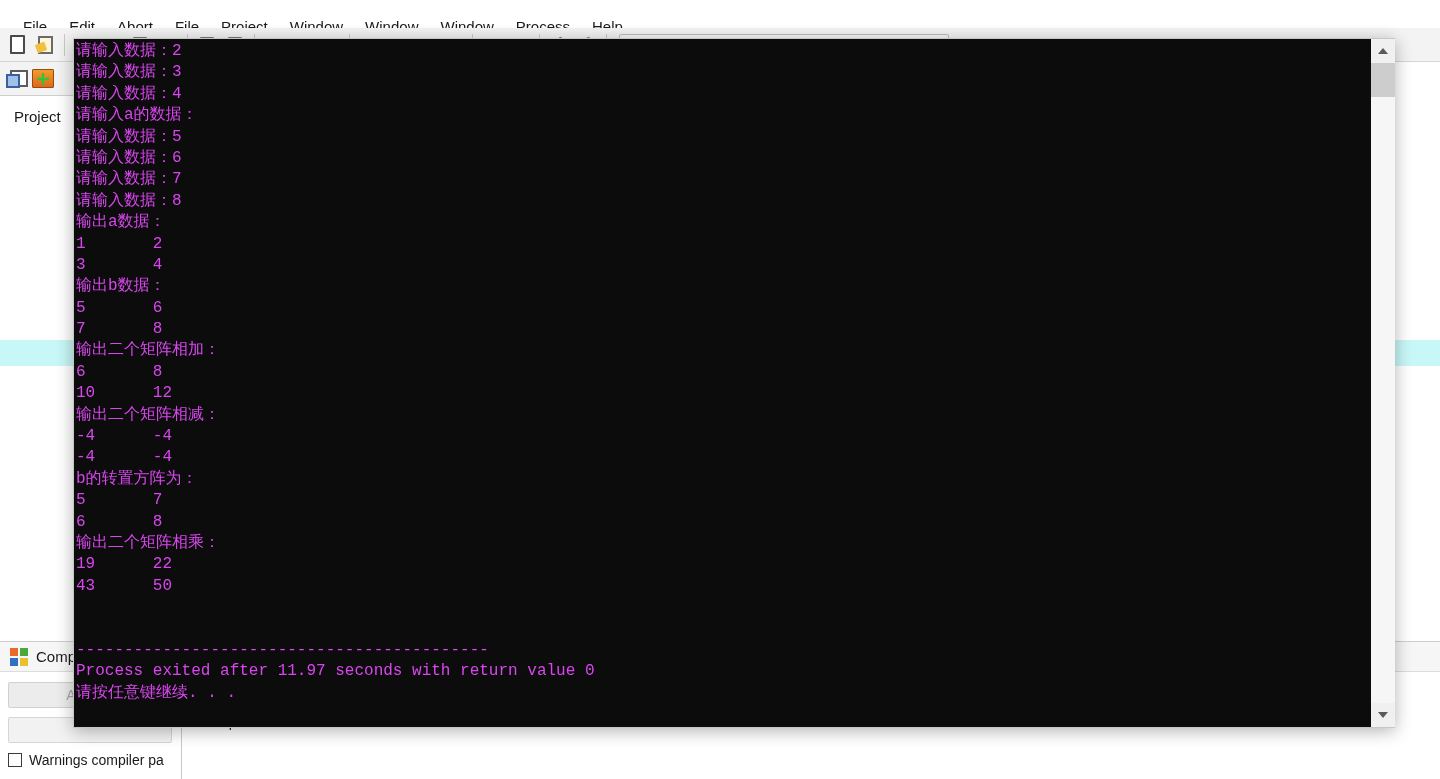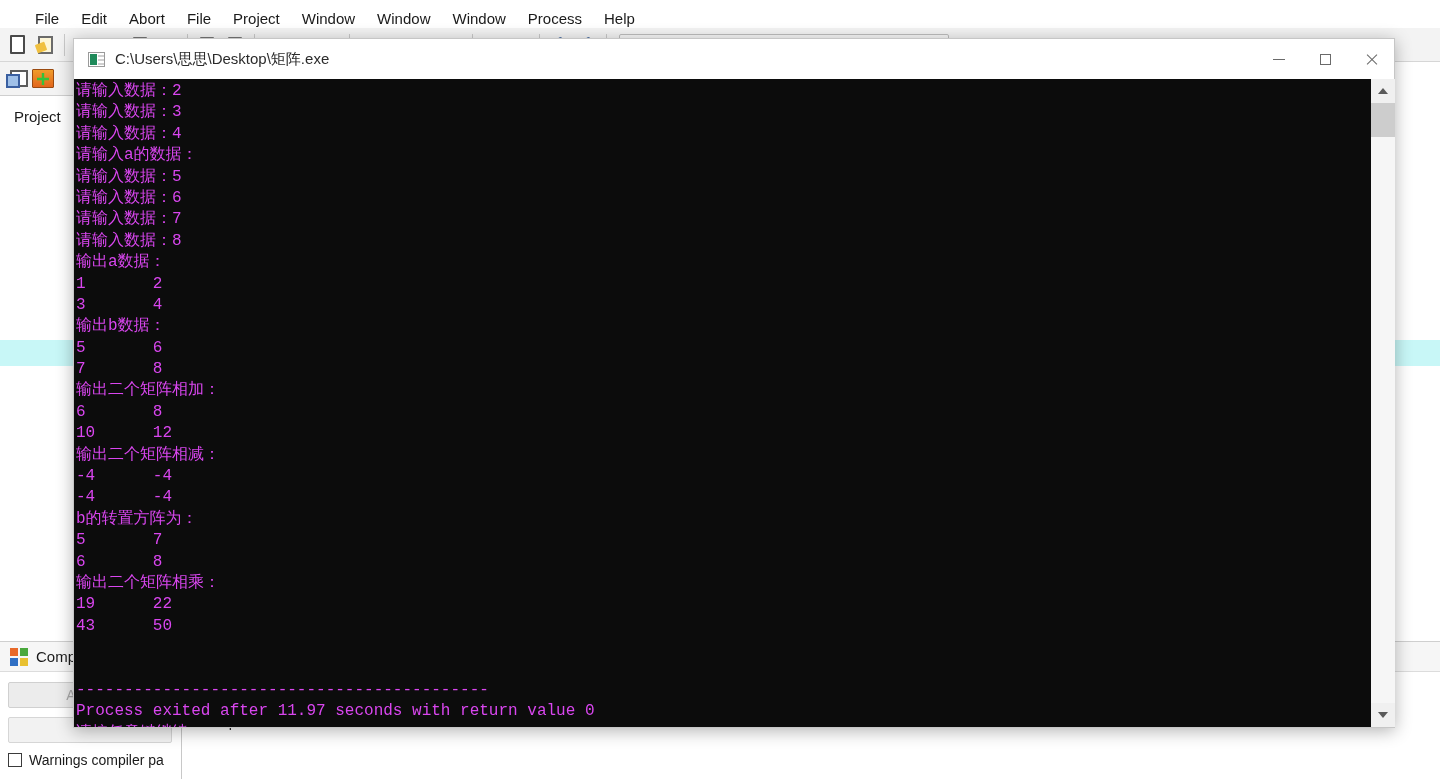--- a/index.html
+++ b/index.html
@@ -8,24 +8,24 @@
     overflow: hidden;
     background: #ffffff;
     font-family: "Liberation Sans", sans-serif;
   }
   #root { position: relative; width: 1440px; height: 779px; }
 
   
   .ide { position: absolute; inset: 0; background: #ffffff; }
 
   .menubar {
-    position: absolute; left: 0; top: 4px; width: 1440px; height: 28px;
+    position: absolute; left: 0; top: 12px; width: 1440px; height: 28px;
     background: #ffffff;
     display: flex; align-items: center;
-    padding-left: 24px;
+    padding-left: 12px;
   }
   .menu-item {
     font-size: 15px; color: #1a1a1a;
     padding: 3px 11px;
     cursor: default; white-space: nowrap;
   }
 
   .toolbar {
     position: absolute; left: 0; top: 28px; width: 1440px; height: 34px;
     background: #f3f3f3;
@@ -341,35 +341,20 @@
 
       <div class="bp-log" id="compilerlog">
           <div>- Warnings: 0</div>
           <div>- Output Filename: C:\Users\思思\Desktop\矩阵.exe</div>
           <div>- Output Size: 132.4423828125 KiB</div>
         </div>
     </div>
   </div>
 
   <div class="console-win">
-    <div class="cw-title">
-      <div class="cw-icon"></div>
-      <div class="cw-titletext">C:\Users\思思\Desktop\矩阵.exe</div>
-      <div class="cw-controls">
-        <div class="cw-ctl">
-            <span class="ctl-min"></span>
-          </div>
-        <div class="cw-ctl">
-            <span class="ctl-max"></span>
-          </div>
-        <div class="cw-ctl close">
-            <span class="ctl-close"></span>
-          </div>
-      </div>
-    </div>
 
     <div class="cw-body">
       <div class="cw-screen" id="consoleout"><span class="ln">请输入数据：2</span><span class="ln">请输入数据：3</span><span class="ln">请输入数据：4</span><span class="ln">请输入a的数据：</span><span class="ln">请输入数据：5</span><span class="ln">请输入数据：6</span><span class="ln">请输入数据：7</span><span class="ln">请输入数据：8</span><span class="ln">输出a数据：</span><span class="ln">1       2</span><span class="ln">3       4</span><span class="ln">输出b数据：</span><span class="ln">5       6</span><span class="ln">7       8</span><span class="ln">输出二个矩阵相加：</span><span class="ln">6       8</span><span class="ln">10      12</span><span class="ln">输出二个矩阵相减：</span><span class="ln">-4      -4</span><span class="ln">-4      -4</span><span class="ln">b的转置方阵为：</span><span class="ln">5       7</span><span class="ln">6       8</span><span class="ln">输出二个矩阵相乘：</span><span class="ln">19      22</span><span class="ln">43      50</span><span class="ln"></span><span class="ln"></span><span class="ln">-------------------------------------------</span><span class="ln">Process exited after 11.97 seconds with return value 0</span><span class="ln">请按任意键继续. . .</span></div>
       <div class="cw-scroll">
         <div class="sb-arrow sb-up">
             <span></span>
           </div>
         <div class="sb-track">
           <div class="sb-thumb"></div>
         </div>

